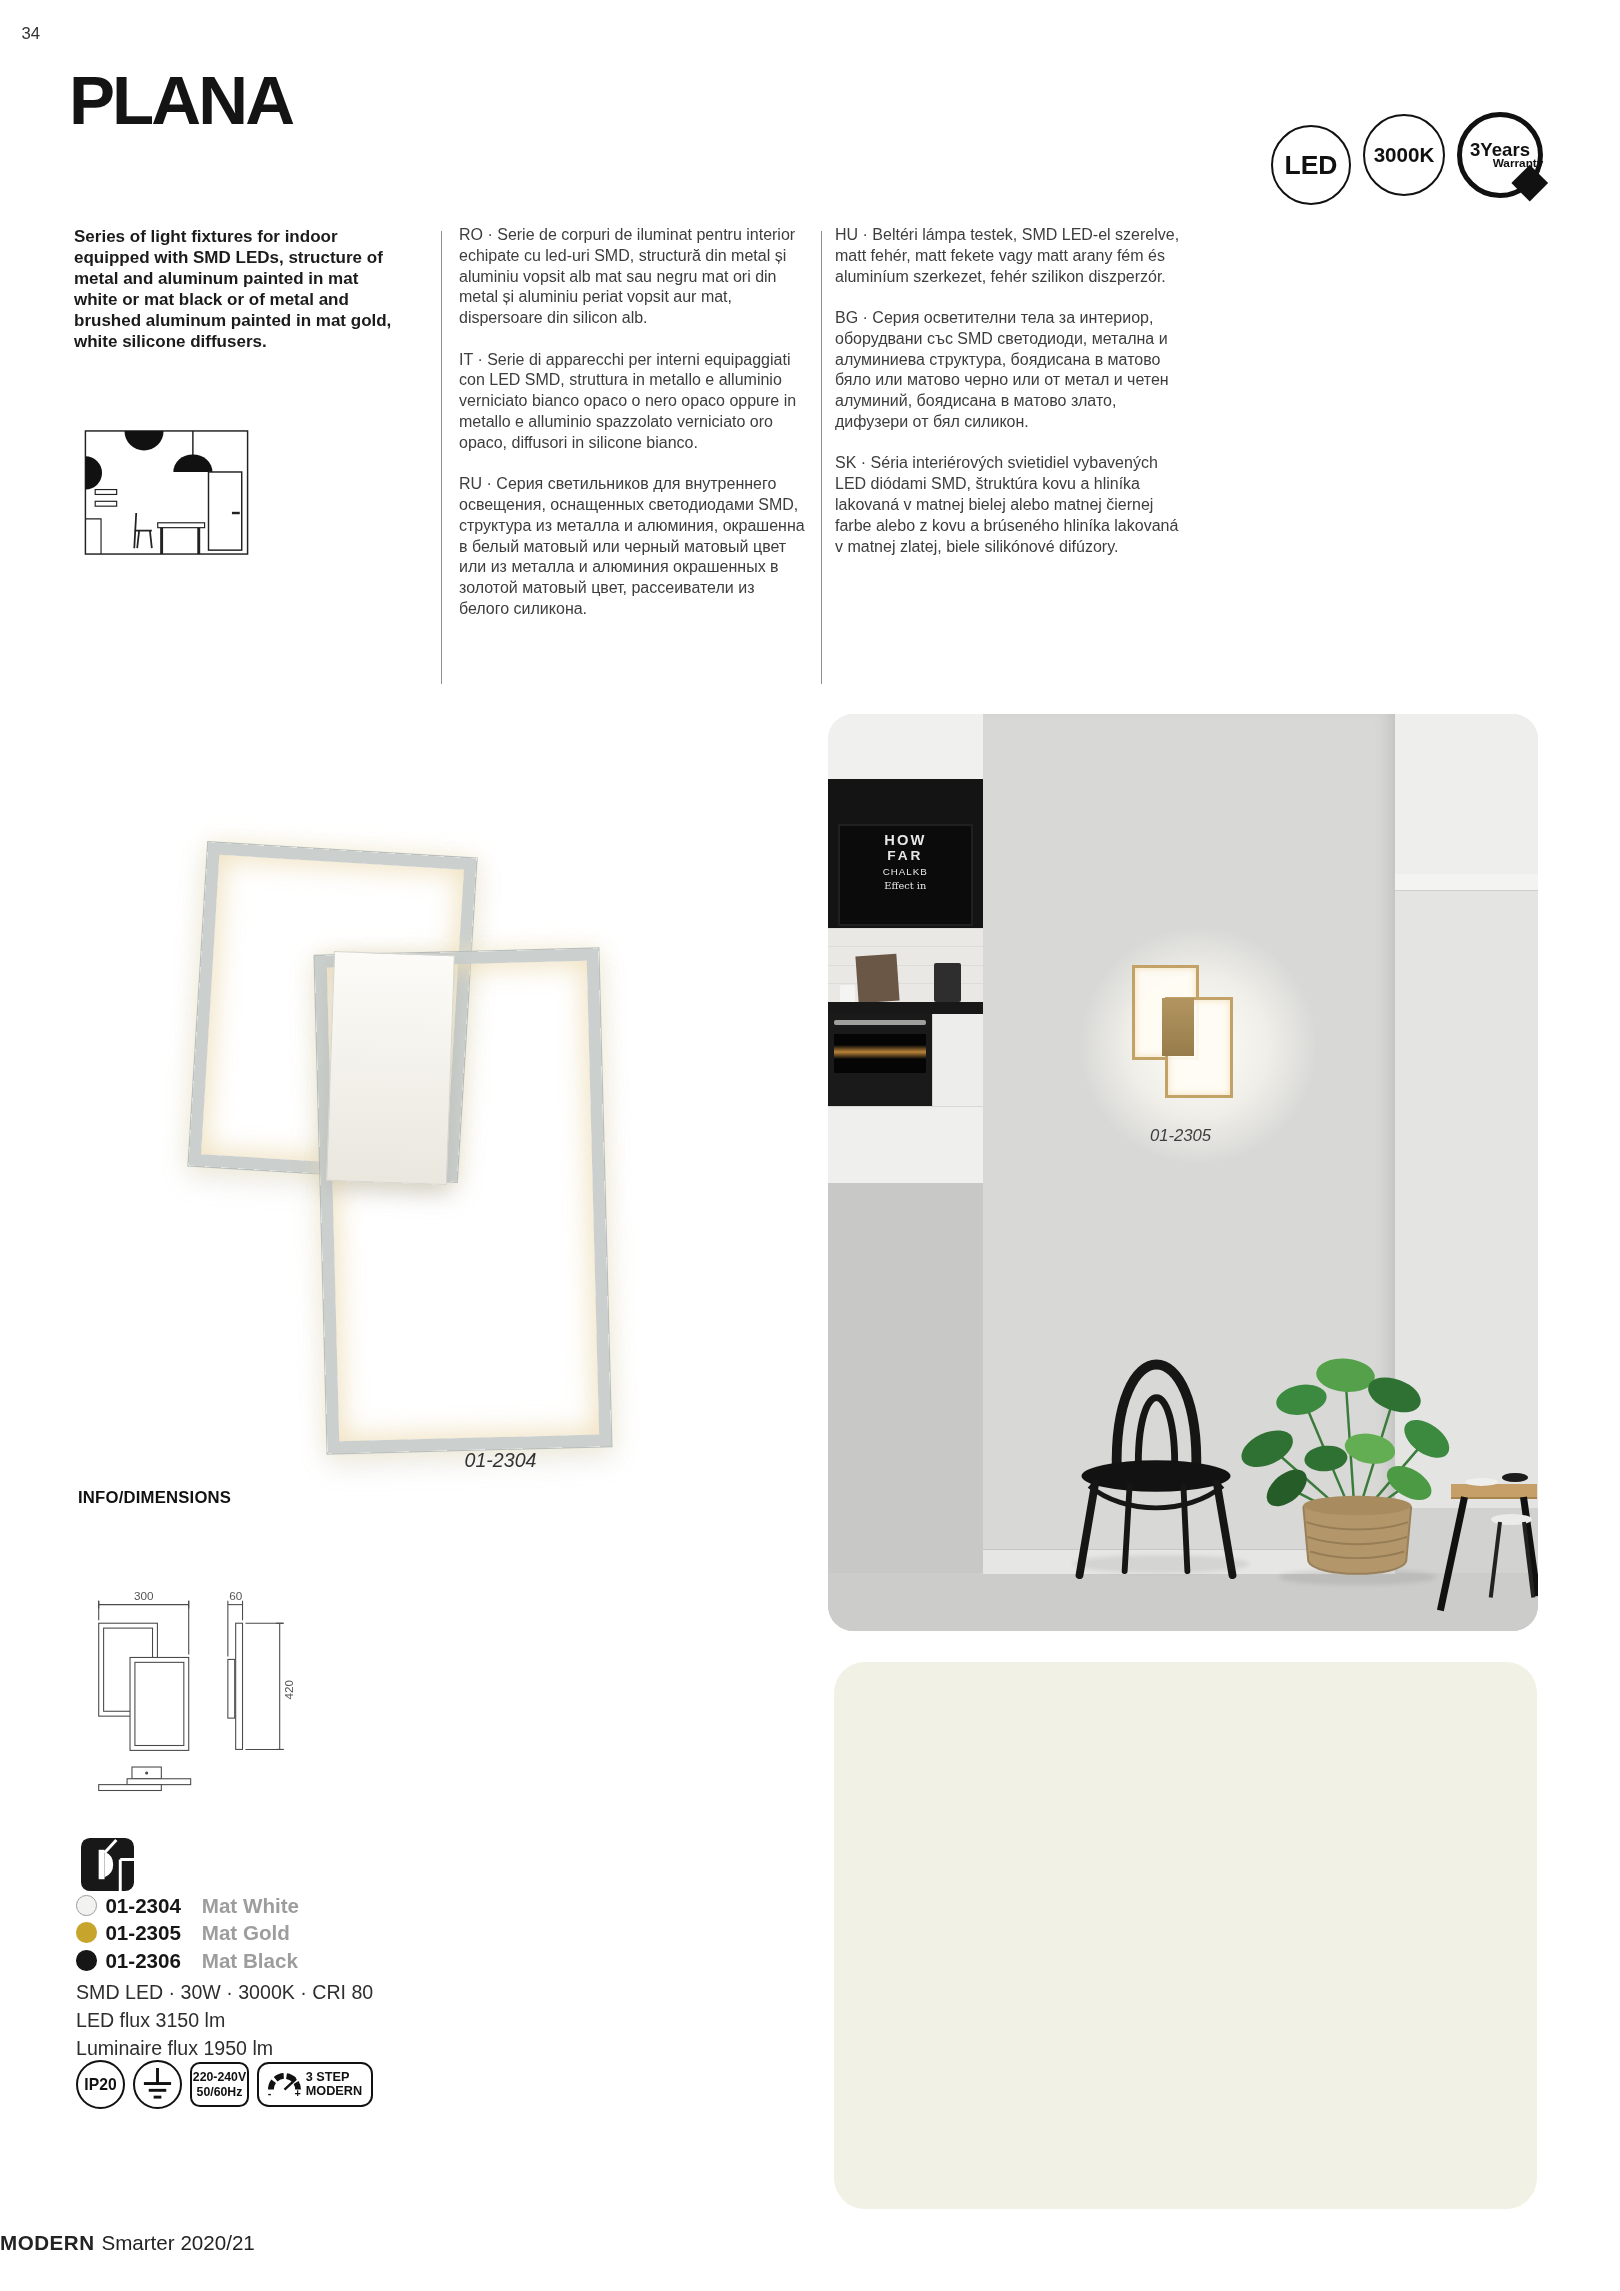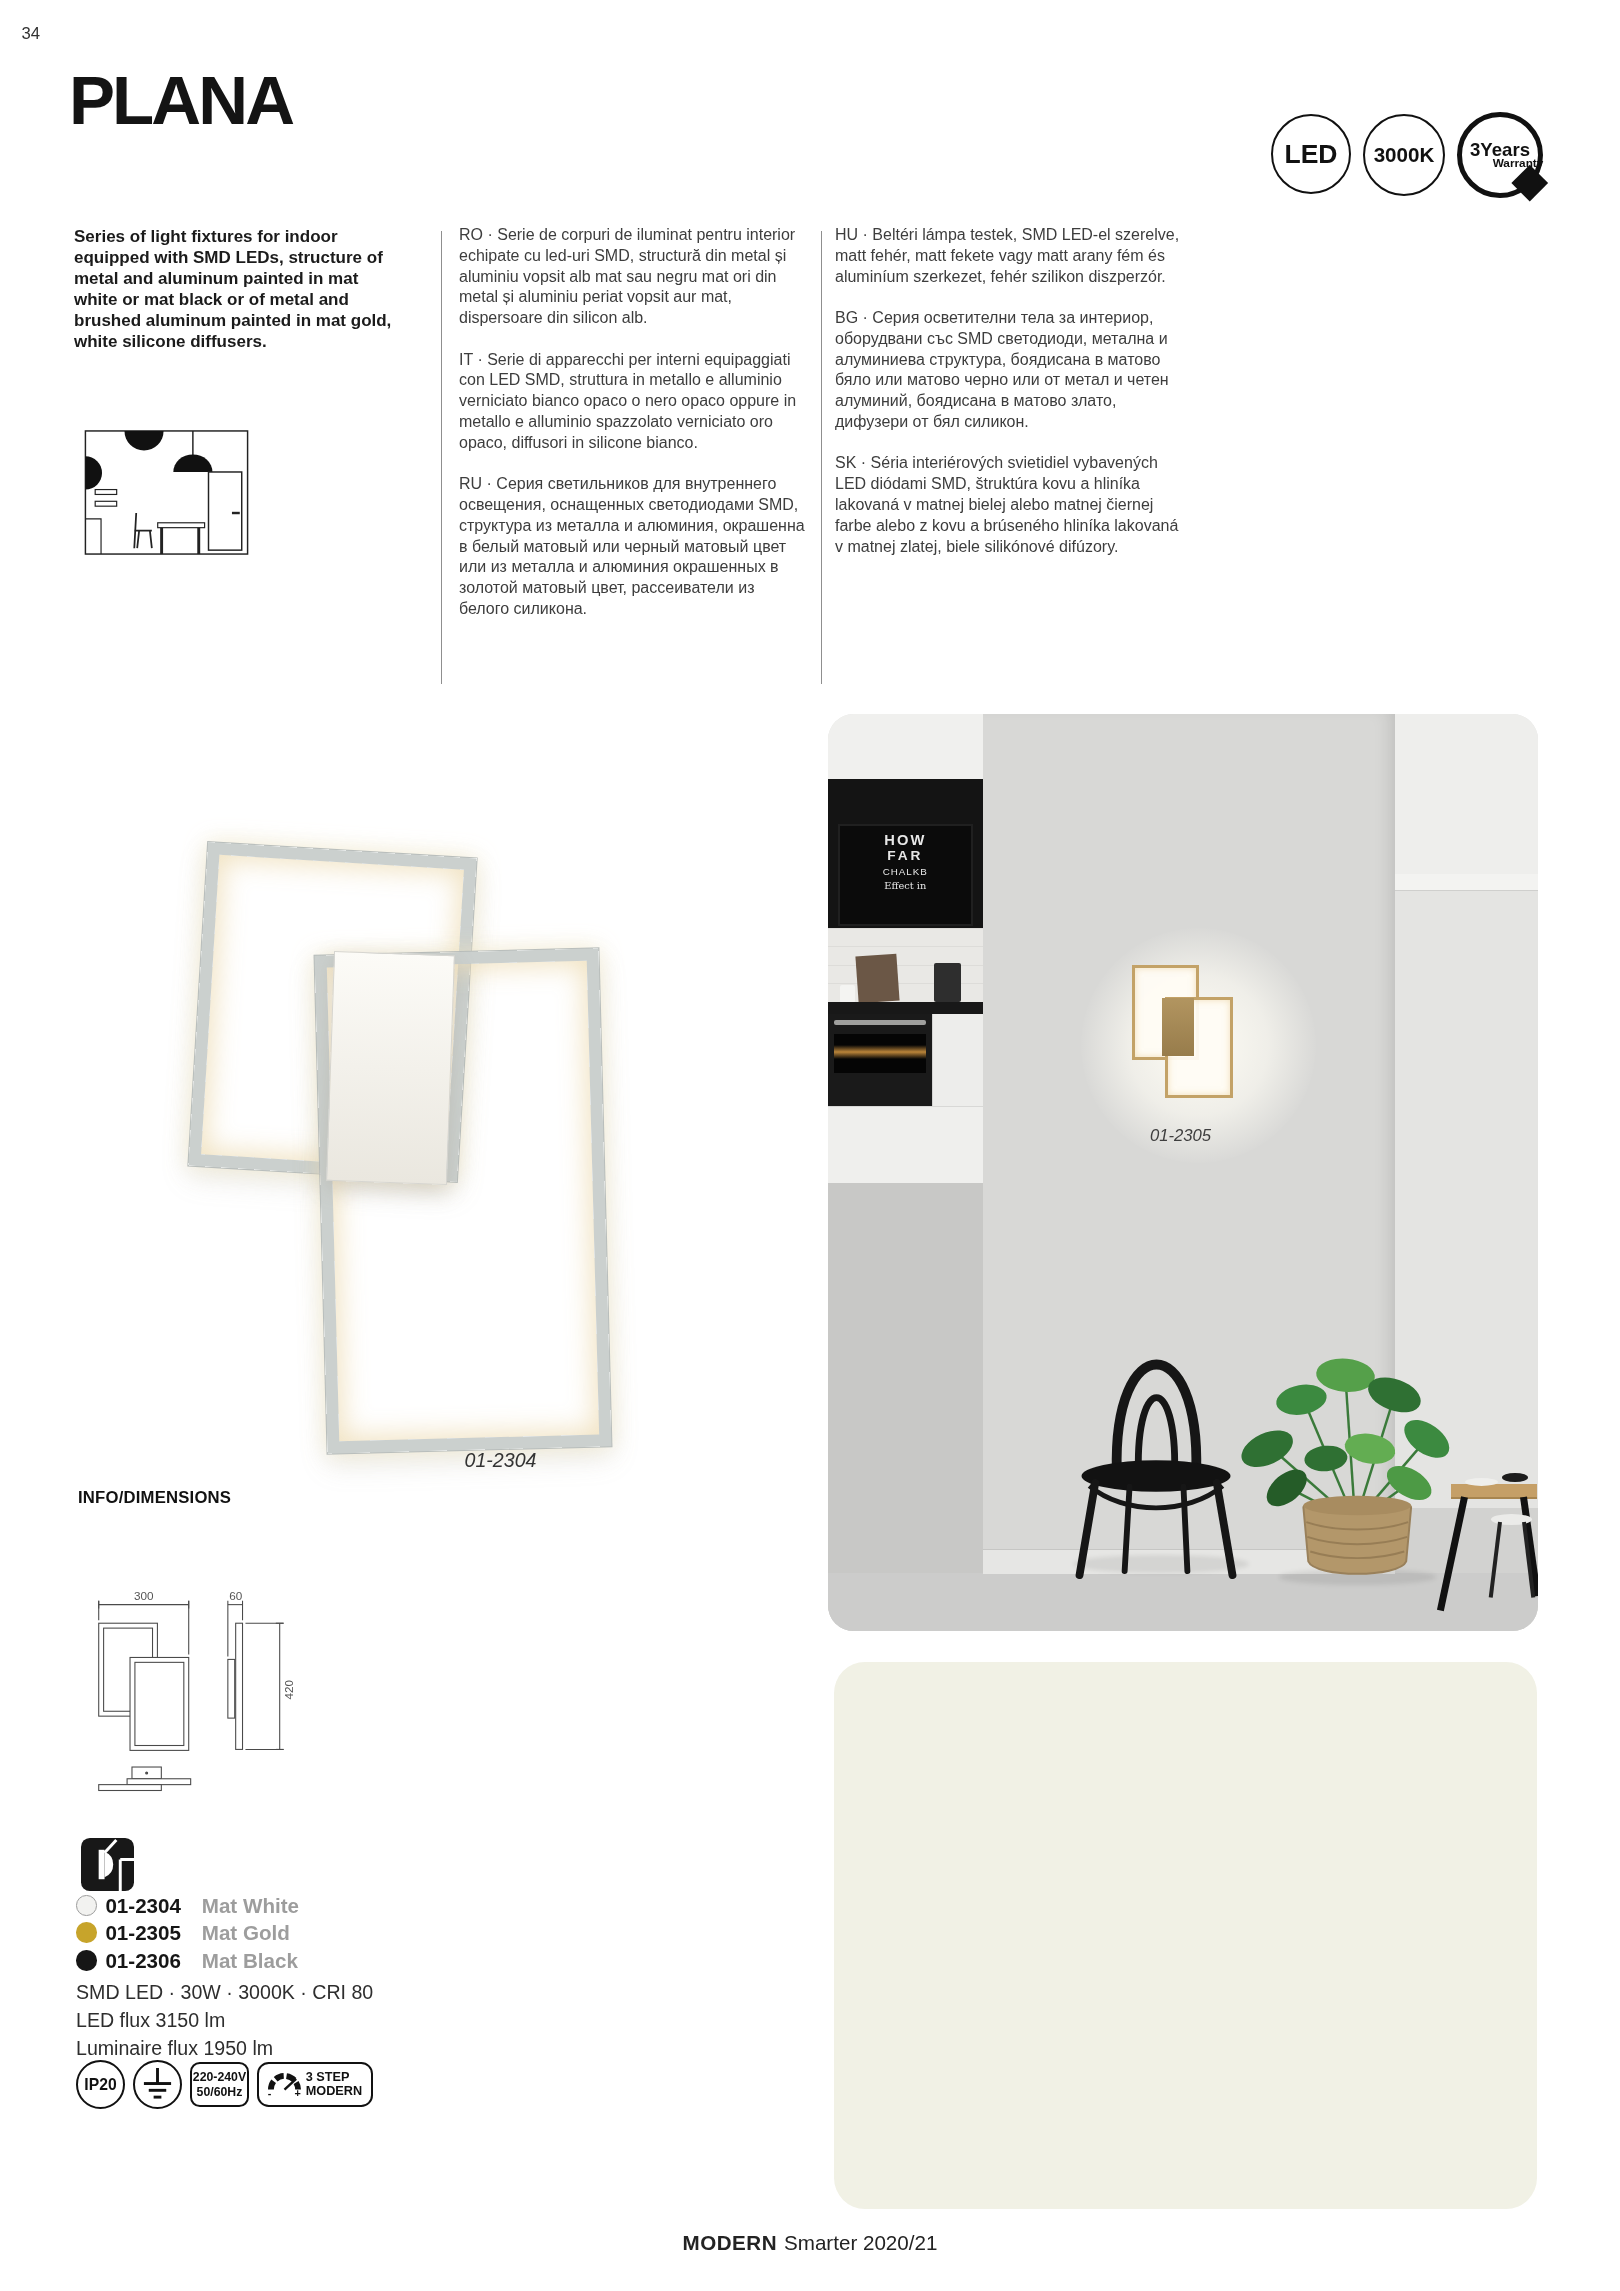--- a/index.html
+++ b/index.html
@@ -6,21 +6,21 @@
   .page{position:relative;width:1620px;height:2292px;background:#ffffff;overflow:hidden;
         font-family:"Liberation Sans",sans-serif;color:#222;}
   .abs{position:absolute;}
 
   .page-num{left:21.6px;top:23.5px;font-size:16.7px;color:#333;}
   .title{left:69px;top:61px;font-size:69px;font-weight:bold;letter-spacing:-2.9px;color:#141414;}
 
   
   .badge-circle{border:2.9px solid #111;border-radius:50%;display:flex;align-items:center;
     justify-content:center;font-weight:bold;color:#111;background:#fff;box-sizing:border-box;}
-  .badge-led{left:1271px;top:114px;width:80px;height:80px;font-size:26.5px;text-align:right;}
+  .badge-led{left:1271px;top:125px;width:80px;height:80px;font-size:26.5px;text-align:right;}
   .badge-kelvin{left:1363px;top:114px;width:82px;height:82px;font-size:20.6px;}
   .badge-warranty{left:1457px;top:112px;width:86px;height:86px;border-width:5.9px;
     flex-direction:column;line-height:0.95;}
   .badge-warranty .w1{font-size:18.6px;} .badge-warranty .w2{font-size:11.8px;margin-left:36px;}
   .q-tail{position:absolute;right:-4.9px;bottom:-2.9px;width:25.5px;height:25.5px;background:#111;
     transform:rotate(45deg);}
 
   
   .desc-en{left:74px;top:226px;width:329px;font-size:17px;font-weight:bold;
     line-height:1.24;color:#1b1b1b;}
@@ -134,21 +134,21 @@
   .tleg1{left:633px;top:783px;width:6.9px;height:116px;background:#111;transform:rotate(12deg);transform-origin:top;}
   .tleg2{left:692px;top:783px;width:6.9px;height:100px;background:#111;transform:rotate(-8deg);transform-origin:top;}
   .stool{left:663px;top:800px;width:41px;height:10.8px;border-radius:50%;background:#ebebe9;}
   .sleg1{left:670px;top:808px;width:3.9px;height:76px;background:#222;transform:rotate(7deg);transform-origin:top;}
   .sleg2{left:694px;top:808px;width:3.9px;height:76px;background:#222;transform:rotate(-7deg);transform-origin:top;}
 
   
   .cream{left:834px;top:1662px;width:703px;height:547px;border-radius:31px;background:#f1f1e5;}
 
   
-  .footer{left:0;top:2231px;width:1620px;text-align:center;font-size:20.6px;color:#232323;}
+  .footer{left:0;top:2231px;width:1620px;font-size:20.6px;color:#232323;}
   .footer .brand{font-weight:bold;letter-spacing:0.5px;}
   .footer .tag{margin-left:6.9px;}
 </style>
 </head>
 <body>
 
 <div class="page">
 
   <div class="abs page-num">34</div>
   <div class="abs title">PLANA</div>

